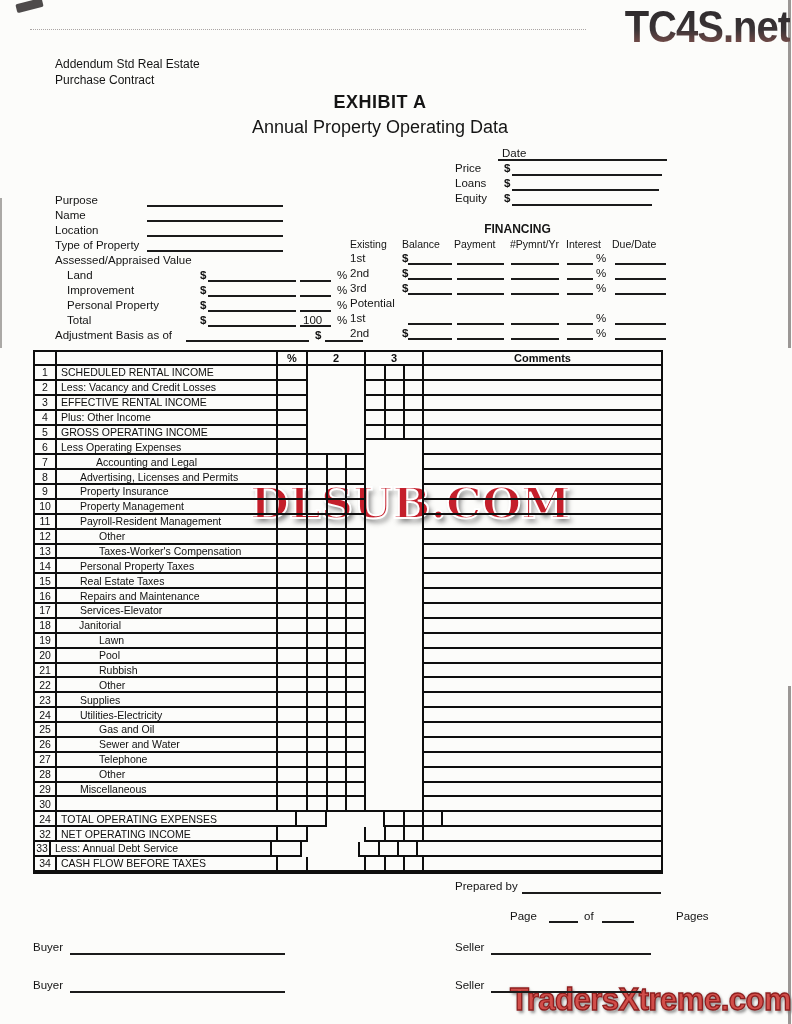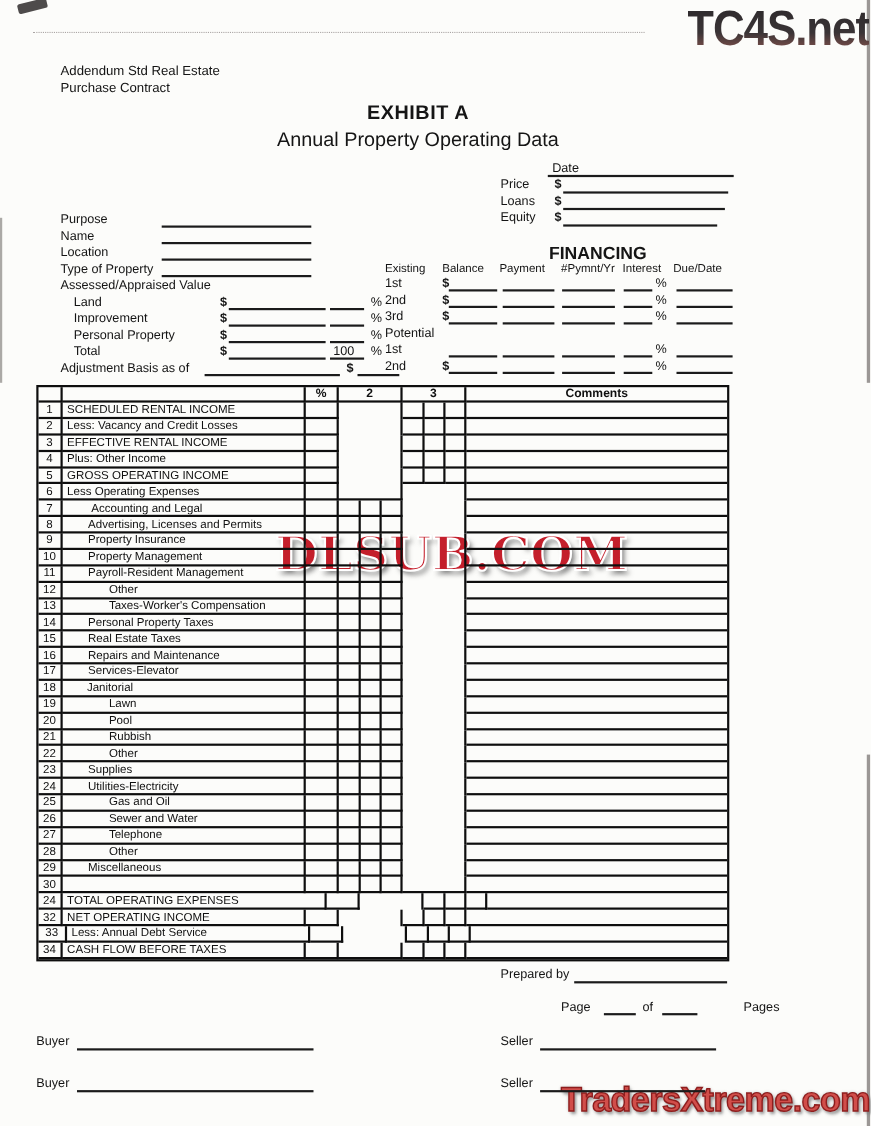--- a/index.html
+++ b/index.html
@@ -122,21 +122,21 @@
       <div class="wline" style="left: 208px; top: 325px; width: 88px;"></div>
       <div class="abs lbl" style="left: 303px; top: 314px;">100</div>
       <div class="wline" style="left: 300px; top: 325px; width: 31px;"></div>
       <div class="abs lbl" style="left: 337px; top: 314px;">%</div>
     </div>
   <div class="abs lbl" style="left:55px;top:329px;">Adjustment Basis as of</div>
   <div class="wline" style="left:186px;top:340px;width:123px;"></div>
   <div class="abs lbl b" style="left:315px;top:329px;">$</div>
   <div class="wline" style="left:325px;top:340px;width:38px;"></div>
 
-  <div class="abs b center" style="left:481px;top:222px;width:125px;font-size:16px;">FINANCING</div>
+  <div class="abs b center" style="left:455px;top:222px;width:125px;font-size:12px;">FINANCING</div>
   <div class="abs small" style="left:350px;top:238px;">Existing</div>
   <div class="abs small" style="left:402px;top:238px;">Balance</div>
   <div class="abs small" style="left:454px;top:238px;">Payment</div>
   <div class="abs small" style="left:510px;top:238px;">#Pymnt/Yr</div>
   <div class="abs small" style="left:566px;top:238px;">Interest</div>
   <div class="abs small" style="left:612px;top:238px;">Due/Date</div>
   <div id="financing-rows">
       <div class="abs lbl" style="left: 350px; top: 252px;">1st</div>
       <div class="abs lbl b" style="left: 402px; top: 252px;">$</div>
       <div class="wline" style="left: 408px; top: 263px; width: 44px;"></div>
@@ -241,21 +241,21 @@
       <div class="trow">
         <div class="cell bR bB" style="width: 22px; justify-content: center;">6</div>
         <div class="cell bR bB" style="width: 221px; padding-left: 4px;">Less Operating Expenses</div>
         <div class="cell bR bB" style="width: 30px;"></div>
         <div class="cell bR bB" style="width: 58px;"></div>
         <div class="cell bR" style="width: 58px;"></div>
         <div class="cell bB" style="flex: 1 1 0px;"></div>
       </div>
       <div class="trow">
         <div class="cell bR bB" style="width: 22px; justify-content: center;">7</div>
-        <div class="cell bR bB" style="width: 221px; padding-left: 26px;">Accounting and Legal</div>
+        <div class="cell bR bB" style="width: 221px; padding-left: 39px;">Accounting and Legal</div>
         <div class="cell bR bB" style="width: 30px;"></div>
         <div class="cell bR bB" style="width: 20px;"></div>
         <div class="cell bR bB" style="width: 19px;"></div>
         <div class="cell bR bB" style="width: 19px;"></div>
         <div class="cell bR" style="width: 58px;"></div>
         <div class="cell bB" style="flex: 1 1 0px;"></div>
       </div>
       <div class="trow">
         <div class="cell bR bB" style="width: 22px; justify-content: center;">8</div>
         <div class="cell bR bB" style="width: 221px; padding-left: 23px;">Advertising, Licenses and Permits</div>
@@ -500,21 +500,21 @@
         <div class="cell bR bB" style="width: 22px; justify-content: center;">32</div>
         <div class="cell bR bB" style="width: 221px; padding-left: 4px;">NET OPERATING INCOME</div>
         <div class="cell bR bB" style="width: 30px;"></div>
         <div class="cell bR" style="width: 58px;"></div>
         <div class="cell bR bB" style="width: 20px;"></div>
         <div class="cell bR bB" style="width: 19px;"></div>
         <div class="cell bR bB" style="width: 19px;"></div>
         <div class="cell bB" style="flex: 1 1 0px;"></div>
       </div>
       <div class="trow">
-        <div class="cell bR bB" style="width: 26px; justify-content: center;">33</div>
+        <div class="cell bR bB" style="width: 16px; justify-content: center;">33</div>
         <div class="cell bR bB" style="width: 221px; padding-left: 4px;">Less: Annual Debt Service</div>
         <div class="cell bR bB" style="width: 30px;"></div>
         <div class="cell bR" style="width: 58px;"></div>
         <div class="cell bR bB" style="width: 20px;"></div>
         <div class="cell bR bB" style="width: 19px;"></div>
         <div class="cell bR bB" style="width: 19px;"></div>
         <div class="cell bB" style="flex: 1 1 0px;"></div>
       </div>
       <div class="trow">
         <div class="cell bR bB" style="width: 22px; justify-content: center;">34</div>

